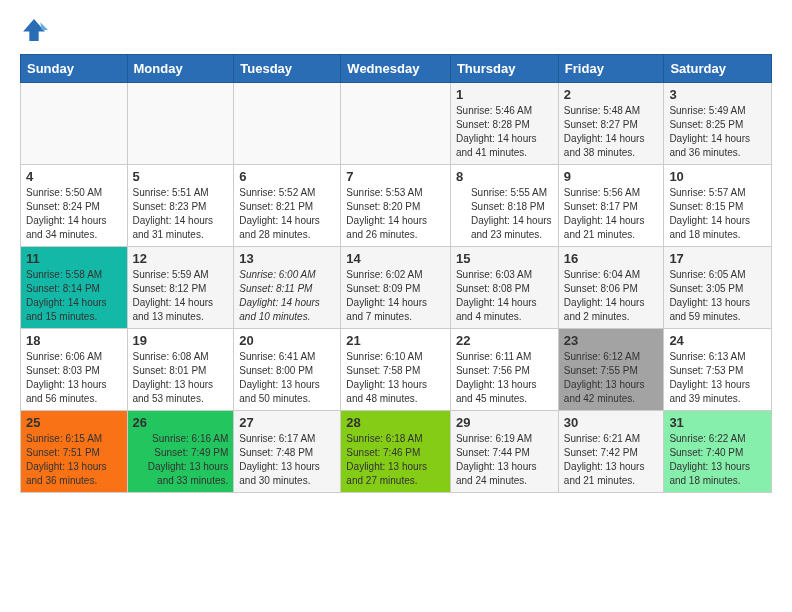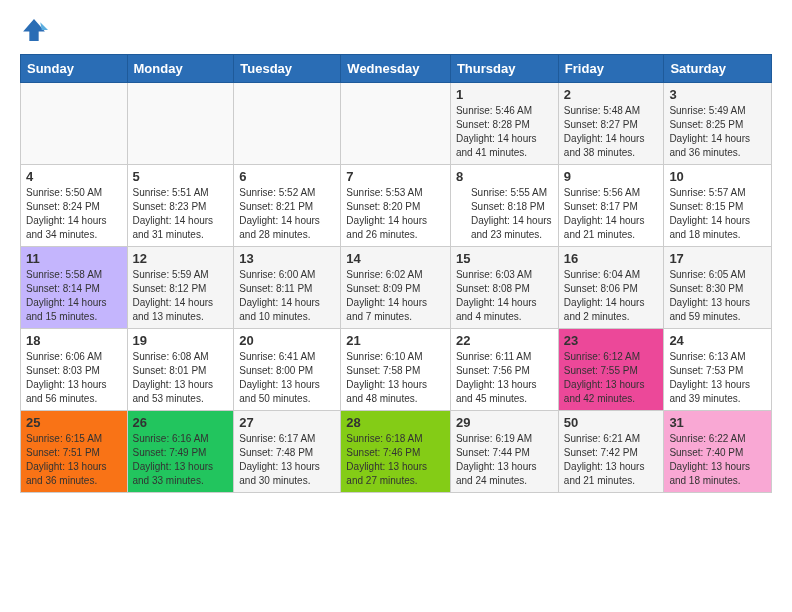--- a/index.html
+++ b/index.html
@@ -208,37 +208,37 @@
           </td>
           <td style="background: rgb(255, 255, 255);">
             <span class="day-number">10</span>
             <div class="day-info" style="white-space: pre-line;">Sunrise: 5:57 AM
 Sunset: 8:15 PM
 Daylight: 14 hours
 and 18 minutes.</div>
           </td>
         </tr>
         <tr>
-          <td style="background: #c4b5fd;">
+          <td style="background: #14b8a6;">
             <span class="day-number">11</span>
             <div class="day-info" style="white-space: pre-line;">Sunrise: 5:58 AM
 Sunset: 8:14 PM
 Daylight: 14 hours
 and 15 minutes.</div>
           </td>
           <td style="background: rgb(245, 245, 245);">
             <span class="day-number">12</span>
             <div class="day-info" style="white-space: pre-line;">Sunrise: 5:59 AM
 Sunset: 8:12 PM
 Daylight: 14 hours
 and 13 minutes.</div>
           </td>
           <td style="background: rgb(245, 245, 245);">
             <span class="day-number">13</span>
-            <div class="day-info" style="white-space: pre-line;">Sunrise: 6:00 AM
+            <div class="day-info" style="white-space: pre-line; font-style: italic;">Sunrise: 6:00 AM
 Sunset: 8:11 PM
 Daylight: 14 hours
 and 10 minutes.</div>
           </td>
           <td style="background: rgb(245, 245, 245);">
             <span class="day-number">14</span>
             <div class="day-info" style="white-space: pre-line;">Sunrise: 6:02 AM
 Sunset: 8:09 PM
 Daylight: 14 hours
 and 7 minutes.</div>
@@ -253,21 +253,21 @@
           <td style="background: rgb(245, 245, 245);">
             <span class="day-number">16</span>
             <div class="day-info" style="white-space: pre-line;">Sunrise: 6:04 AM
 Sunset: 8:06 PM
 Daylight: 14 hours
 and 2 minutes.</div>
           </td>
           <td style="background: rgb(245, 245, 245);">
             <span class="day-number">17</span>
             <div class="day-info" style="white-space: pre-line;">Sunrise: 6:05 AM
-Sunset: 8:30 PM
+Sunset: 3:05 PM
 Daylight: 13 hours
 and 59 minutes.</div>
           </td>
         </tr>
         <tr>
           <td style="background: rgb(255, 255, 255);">
             <span class="day-number">18</span>
             <div class="day-info" style="white-space: pre-line;">Sunrise: 6:06 AM
 Sunset: 8:03 PM
 Daylight: 13 hours
@@ -294,21 +294,21 @@
 Daylight: 13 hours
 and 48 minutes.</div>
           </td>
           <td style="background: rgb(255, 255, 255);">
             <span class="day-number">22</span>
             <div class="day-info" style="white-space: pre-line;">Sunrise: 6:11 AM
 Sunset: 7:56 PM
 Daylight: 13 hours
 and 45 minutes.</div>
           </td>
-          <td style="background: #ec4899;">
+          <td style="background: #a3a3a3;">
             <span class="day-number">23</span>
             <div class="day-info" style="white-space: pre-line;">Sunrise: 6:12 AM
 Sunset: 7:55 PM
 Daylight: 13 hours
 and 42 minutes.</div>
           </td>
           <td style="background: rgb(255, 255, 255);">
             <span class="day-number">24</span>
             <div class="day-info" style="white-space: pre-line;">Sunrise: 6:13 AM
 Sunset: 7:53 PM
@@ -319,21 +319,21 @@
         <tr>
           <td style="background: #f97316;">
             <span class="day-number">25</span>
             <div class="day-info" style="white-space: pre-line;">Sunrise: 6:15 AM
 Sunset: 7:51 PM
 Daylight: 13 hours
 and 36 minutes.</div>
           </td>
           <td style="background: #22c55e;">
             <span class="day-number">26</span>
-            <div class="day-info" style="white-space: pre-line;">Sunrise: 6:16 AM
+            <div class="day-info" style="white-space: pre-line; text-align: right;">Sunrise: 6:16 AM
 Sunset: 7:49 PM
 Daylight: 13 hours
 and 33 minutes.</div>
           </td>
           <td style="background: rgb(245, 245, 245);">
             <span class="day-number">27</span>
             <div class="day-info" style="white-space: pre-line;">Sunrise: 6:17 AM
 Sunset: 7:48 PM
 Daylight: 13 hours
 and 30 minutes.</div>
@@ -346,27 +346,27 @@
 and 27 minutes.</div>
           </td>
           <td style="background: rgb(245, 245, 245);">
             <span class="day-number">29</span>
             <div class="day-info" style="white-space: pre-line;">Sunrise: 6:19 AM
 Sunset: 7:44 PM
 Daylight: 13 hours
 and 24 minutes.</div>
           </td>
           <td style="background: rgb(245, 245, 245);">
-            <span class="day-number">50</span>
+            <span class="day-number">30</span>
             <div class="day-info" style="white-space: pre-line;">Sunrise: 6:21 AM
 Sunset: 7:42 PM
 Daylight: 13 hours
 and 21 minutes.</div>
           </td>
-          <td style="background: #f9a8d4;">
+          <td style="background: #86efac;">
             <span class="day-number">31</span>
             <div class="day-info" style="white-space: pre-line;">Sunrise: 6:22 AM
 Sunset: 7:40 PM
 Daylight: 13 hours
 and 18 minutes.</div>
           </td>
         </tr>
       </tbody>
   </table>
 </div>

